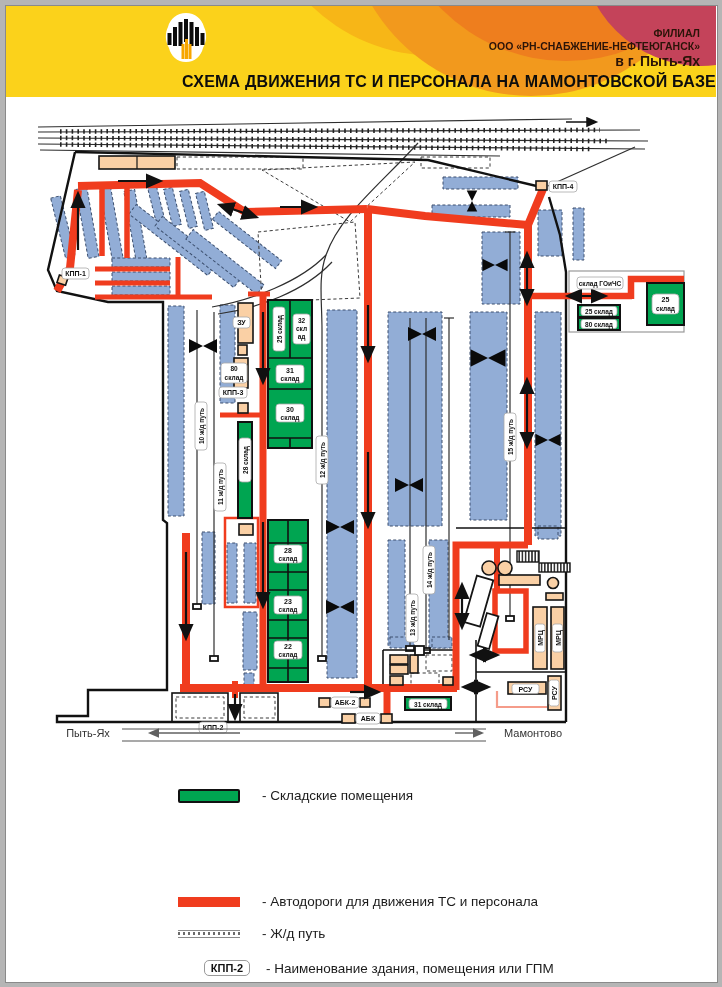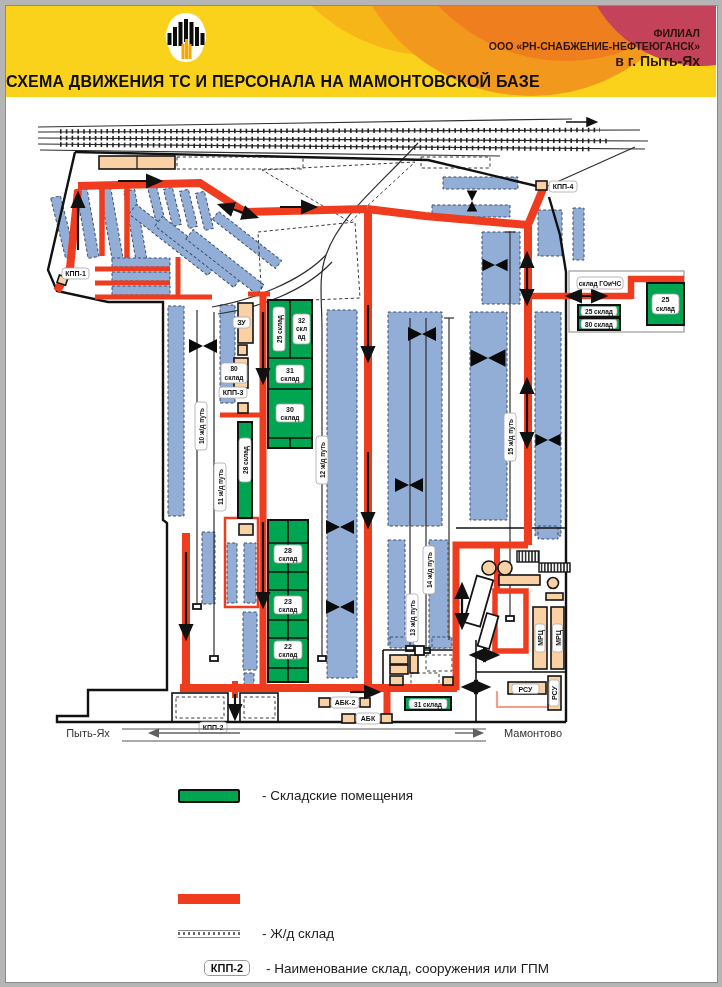--- a/index.html
+++ b/index.html
@@ -2,21 +2,21 @@
 <html><head>
 <meta charset="utf-8">
 <style>
   html,body{margin:0;padding:0;background:#9e9e9e;font-family:"Liberation Sans",sans-serif;}
   .page{position:relative;width:722px;height:987px;background:#b5b5b5;overflow:hidden;}
   .paper{position:absolute;left:5px;top:5px;width:711px;height:976px;background:#ffffff;border:1px solid #8a8a8a;}
   .header{position:absolute;left:6px;top:6px;width:710px;height:91px;background:#FBD21B;overflow:hidden;}
   .hdr-deco{position:absolute;left:0;top:0;}
   .logo{position:absolute;left:155px;top:5px;}
   .co-text{position:absolute;right:16px;top:21px;text-align:right;color:#2b1408;font-weight:bold;font-size:10.5px;line-height:1.25;}
-  .title{position:absolute;left:0;bottom:6px;width:100%;text-align:left;font-weight:bold;font-size:16px;color:#0d0d0d;letter-spacing:.2px;}
+  .title{position:absolute;left:0;bottom:6px;width:100%;text-align:right;font-weight:bold;font-size:16px;color:#0d0d0d;letter-spacing:.2px;}
   .map{position:absolute;left:0;top:100px;width:722px;height:660px;}
   
   .bs{fill:#92ADD6;stroke:#3c4f6e;stroke-width:1;stroke-dasharray:3 2.2;}
   .pc{fill:#FAD0A5;stroke:#151515;stroke-width:1.6;}
   .wh{fill:#ffffff;stroke:#151515;stroke-width:1.8;}
   .gn{fill:#00A551;stroke:#111;stroke-width:2;}
   .rd{stroke:#F03C1E;fill:none;}
   .rl{stroke:#2e2e2e;stroke-width:1.2;fill:none;}
   .bd{stroke:#111;stroke-width:2.4;fill:none;}
   .bd2{stroke:#111;stroke-width:1.6;fill:none;}
@@ -470,27 +470,28 @@
     </g>
   </svg>
 
   <div class="legend">
     <div class="lrow" style="top:6px">
       <div class="lsw green"></div>
       <div class="ltext">- Складские помещения</div>
     </div>
     <div class="lrow" style="top:112px">
       <div class="lsw redbar"></div>
+      <div class="ltext">- Автодороги для движения ТС и персонала</div>
     </div>
     <div class="lrow" style="top:144px">
       <div class="railsym">
           <div class="s"></div>
           <div class="d"></div>
           <div class="s"></div>
         </div>
-      <div class="ltext">- Ж/д склад</div>
+      <div class="ltext">- Ж/д путь</div>
     </div>
     <div class="lrow" style="top:178px;left:190px">
       <span class="badge">КПП-2</span>
-      <div class="ltext" style="margin-left:16px">- Наименование склад, сооружения или ГПМ</div>
+      <div class="ltext" style="margin-left:16px">- Наименование здания, помещения или ГПМ</div>
     </div>
   </div>
 </div>
 
 </body></html>

